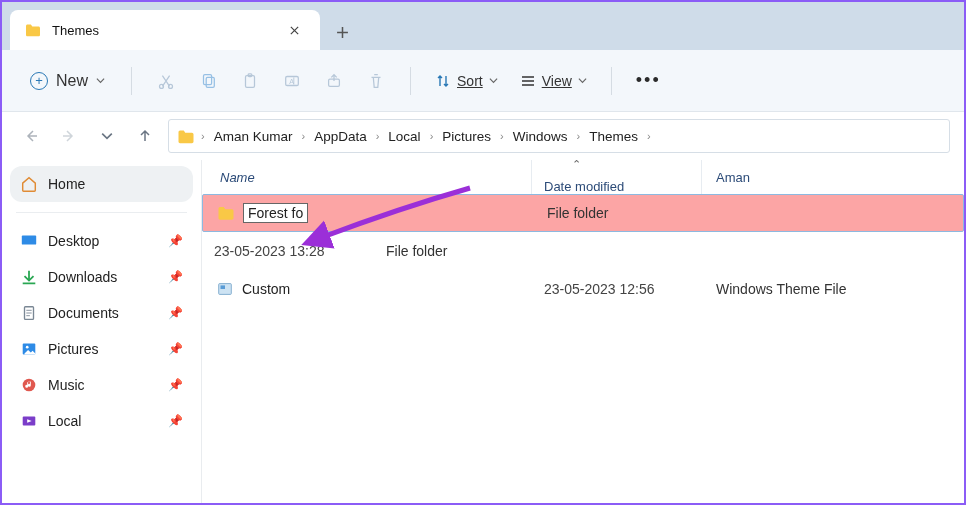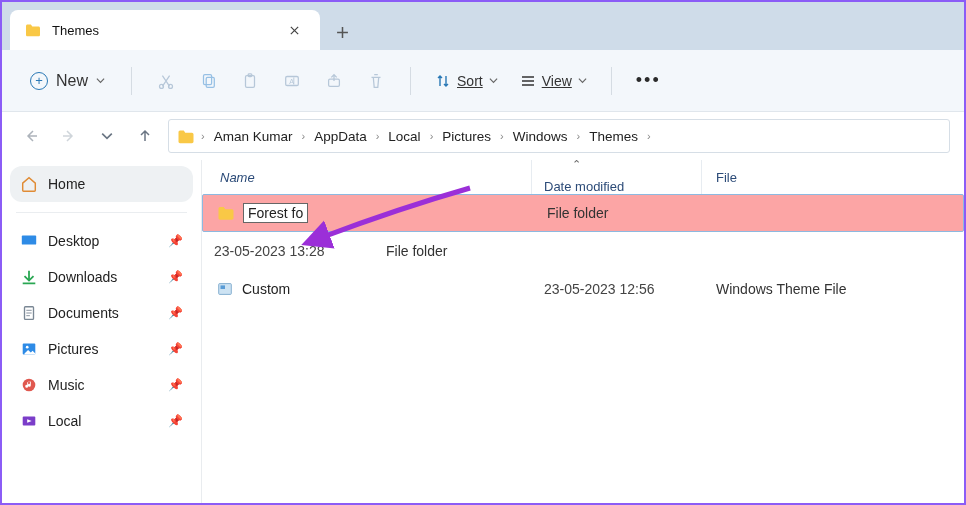--- a/index.html
+++ b/index.html
@@ -251,21 +251,21 @@
   <div class="filepane">
     <div class="colhead">
       <span class="sort-ind">⌃</span>
       <div class="col-name">
           <span>Name</span>
         </div>
       <div class="col-date">
           <span>Date modified</span>
         </div>
       <div class="col-type">
-          <span>File</span>
+          <span>Aman</span>
         </div>
     </div>
 
     <div class="row editing">
       <div class="c-name">
         <svg class="ico" viewBox="0 0 24 20">
             <path fill="#f9c846" d="M2 4c0-1 1-2 2-2h5l2 3h9c1 0 2 1 2 2v10c0 1-1 2-2 2H4c-1 0-2-1-2-2V4z"></path>
           </svg>
         <span class="rename-box">Forest fo</span>
       </div>

